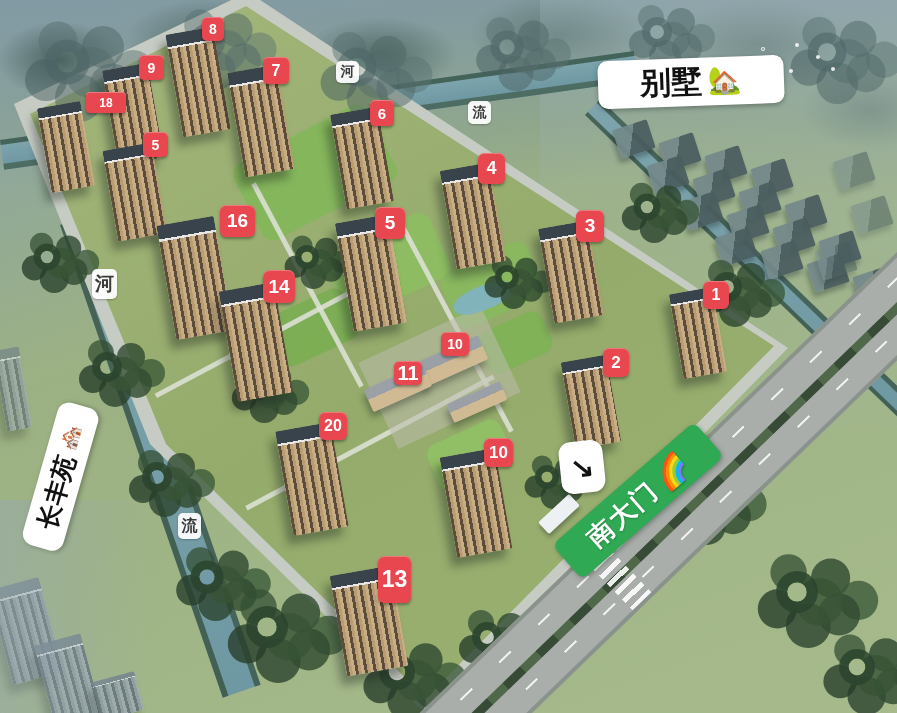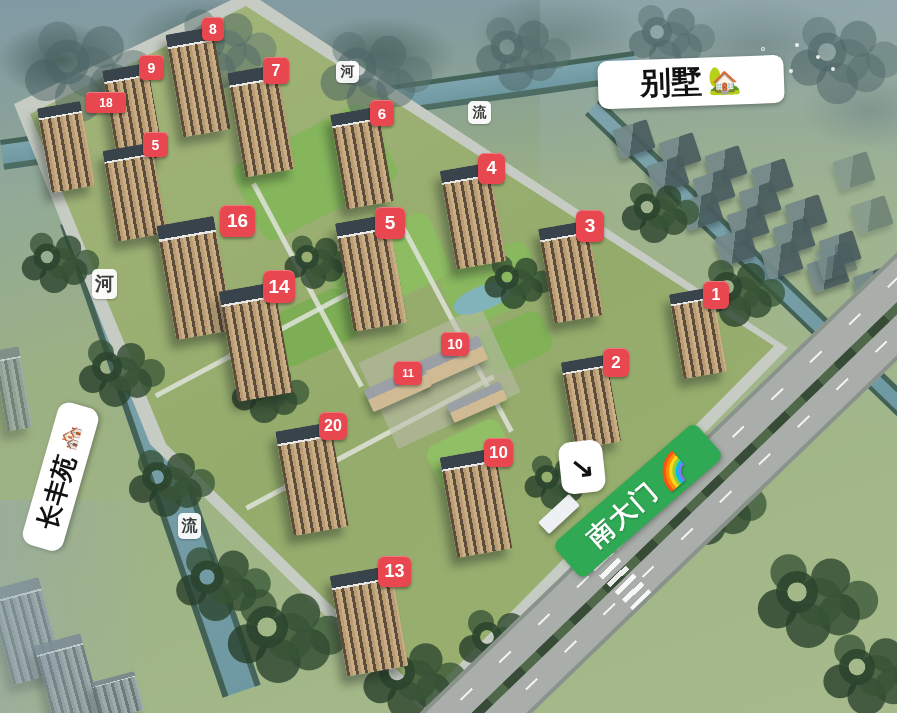--- a/index.html
+++ b/index.html
@@ -239,23 +239,23 @@
       <div class="marker" style="left: 703px; top: 281px; width: 26px; height: 28px; font-size: 16px; border-radius: 6px;">1</div>
       <div class="marker" style="left: 603px; top: 348px; width: 26px; height: 29px; font-size: 17px; border-radius: 6px;">2</div>
       <div class="marker" style="left: 576px; top: 210px; width: 28px; height: 32px; font-size: 19px; border-radius: 6px;">3</div>
       <div class="marker" style="left: 478px; top: 153px; width: 27px; height: 31px; font-size: 18px; border-radius: 6px;">4</div>
       <div class="marker" style="left: 375px; top: 207px; width: 30px; height: 32px; font-size: 19px; border-radius: 6px;">5</div>
       <div class="marker" style="left: 370px; top: 100px; width: 24px; height: 26px; font-size: 15px; border-radius: 5px;">6</div>
       <div class="marker" style="left: 263px; top: 57px; width: 26px; height: 27px; font-size: 16px; border-radius: 5px;">7</div>
       <div class="marker" style="left: 202px; top: 17px; width: 22px; height: 24px; font-size: 14px; border-radius: 5px;">8</div>
       <div class="marker" style="left: 139px; top: 55px; width: 25px; height: 25px; font-size: 14px; border-radius: 5px;">9</div>
       <div class="marker" style="left: 441px; top: 332px; width: 28px; height: 24px; font-size: 14px; border-radius: 5px;">10</div>
-      <div class="marker" style="left: 394px; top: 361px; width: 28px; height: 24px; font-size: 11px; border-radius: 5px;">11</div>
+      <div class="marker" style="left: 394px; top: 361px; width: 28px; height: 24px; font-size: 20px; border-radius: 5px;">11</div>
       <div class="marker" style="left: 484px; top: 438px; width: 29px; height: 29px; font-size: 17px; border-radius: 6px;">10</div>
-      <div class="marker" style="left: 378px; top: 556px; width: 33px; height: 31px; font-size: 18px; border-radius: 6px;">13</div>
+      <div class="marker" style="left: 378px; top: 556px; width: 33px; height: 47px; font-size: 23px; border-radius: 6px;">13</div>
       <div class="marker" style="left: 319px; top: 412px; width: 28px; height: 28px; font-size: 16px; border-radius: 6px;">20</div>
       <div class="marker" style="left: 263px; top: 270px; width: 32px; height: 33px; font-size: 19px; border-radius: 7px;">14</div>
       <div class="marker" style="left: 204px; top: 205px; width: 35px; height: 32px; font-size: 19px; border-radius: 6px; margin-left: 16px;">16</div>
       <div class="marker" style="left: 143px; top: 132px; width: 25px; height: 25px; font-size: 14px; border-radius: 5px;">5</div>
       <div class="marker" style="left: 74px; top: 92px; width: 40px; height: 21px; font-size: 12px; border-radius: 4px; margin-left: 12px;">18</div>
     </div>
 
   <div class="bigpill" id="villa-label">
     <span style="position:static;">别墅</span>
     <span class="emoji">🏡</span>

